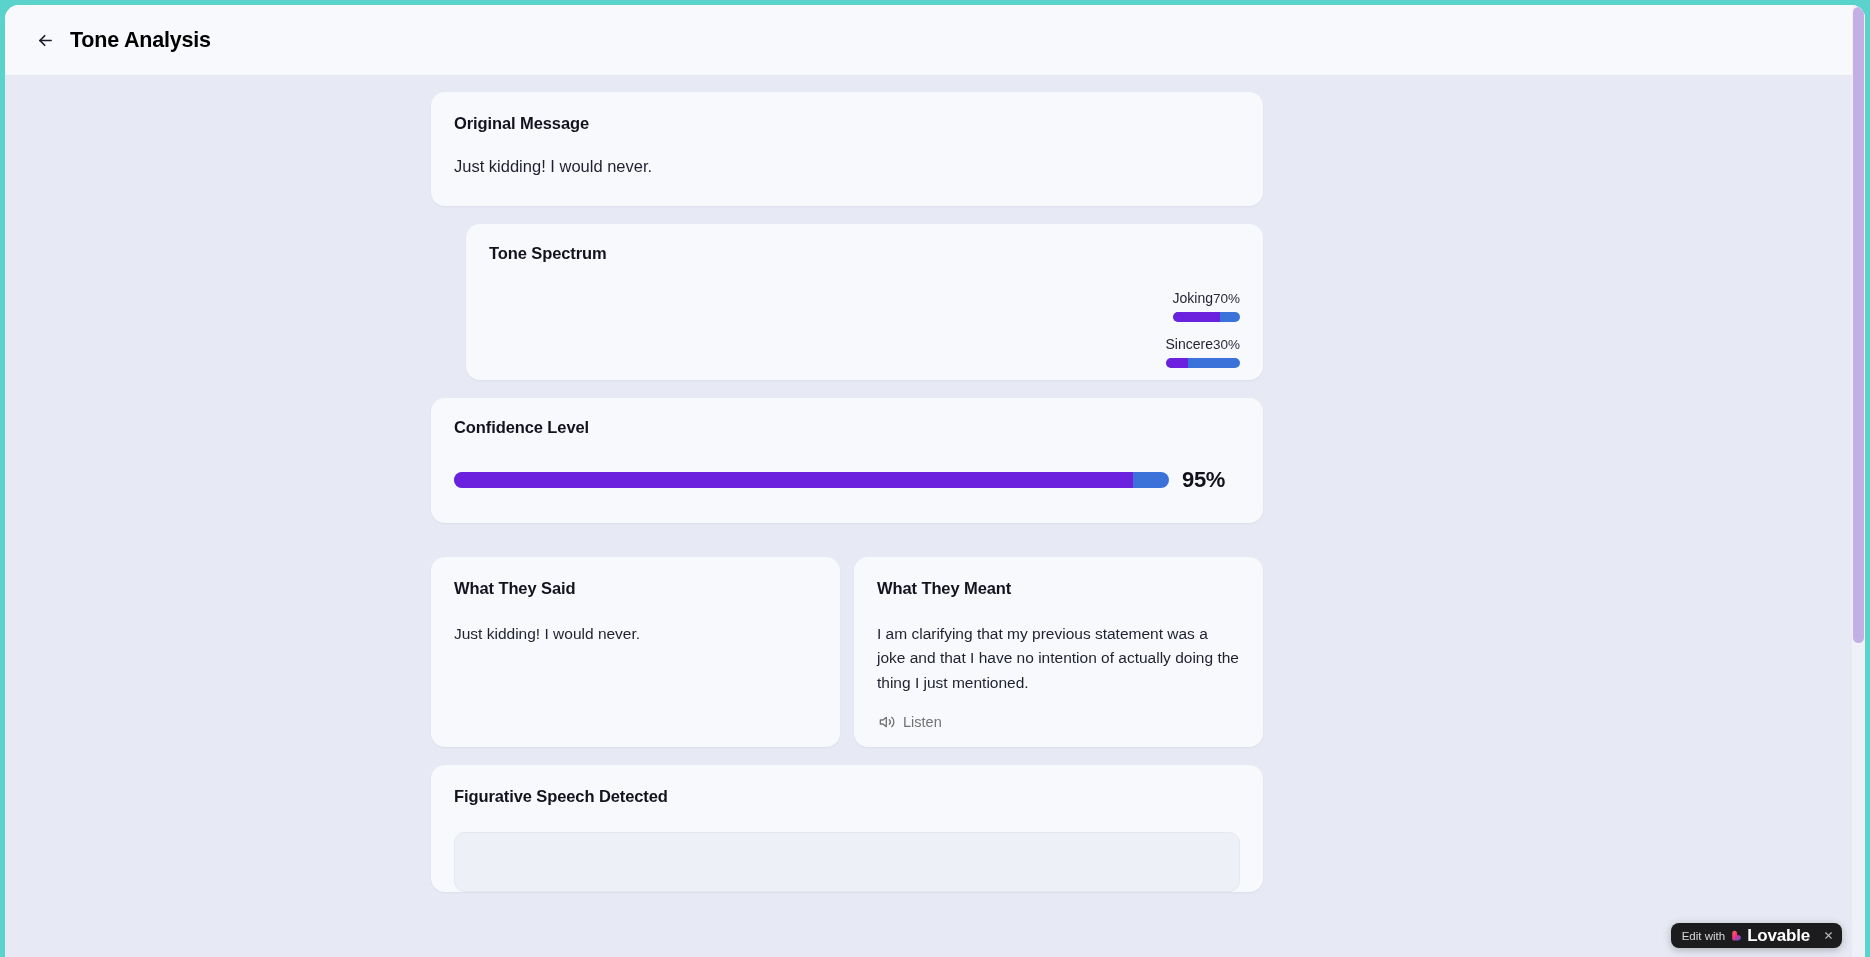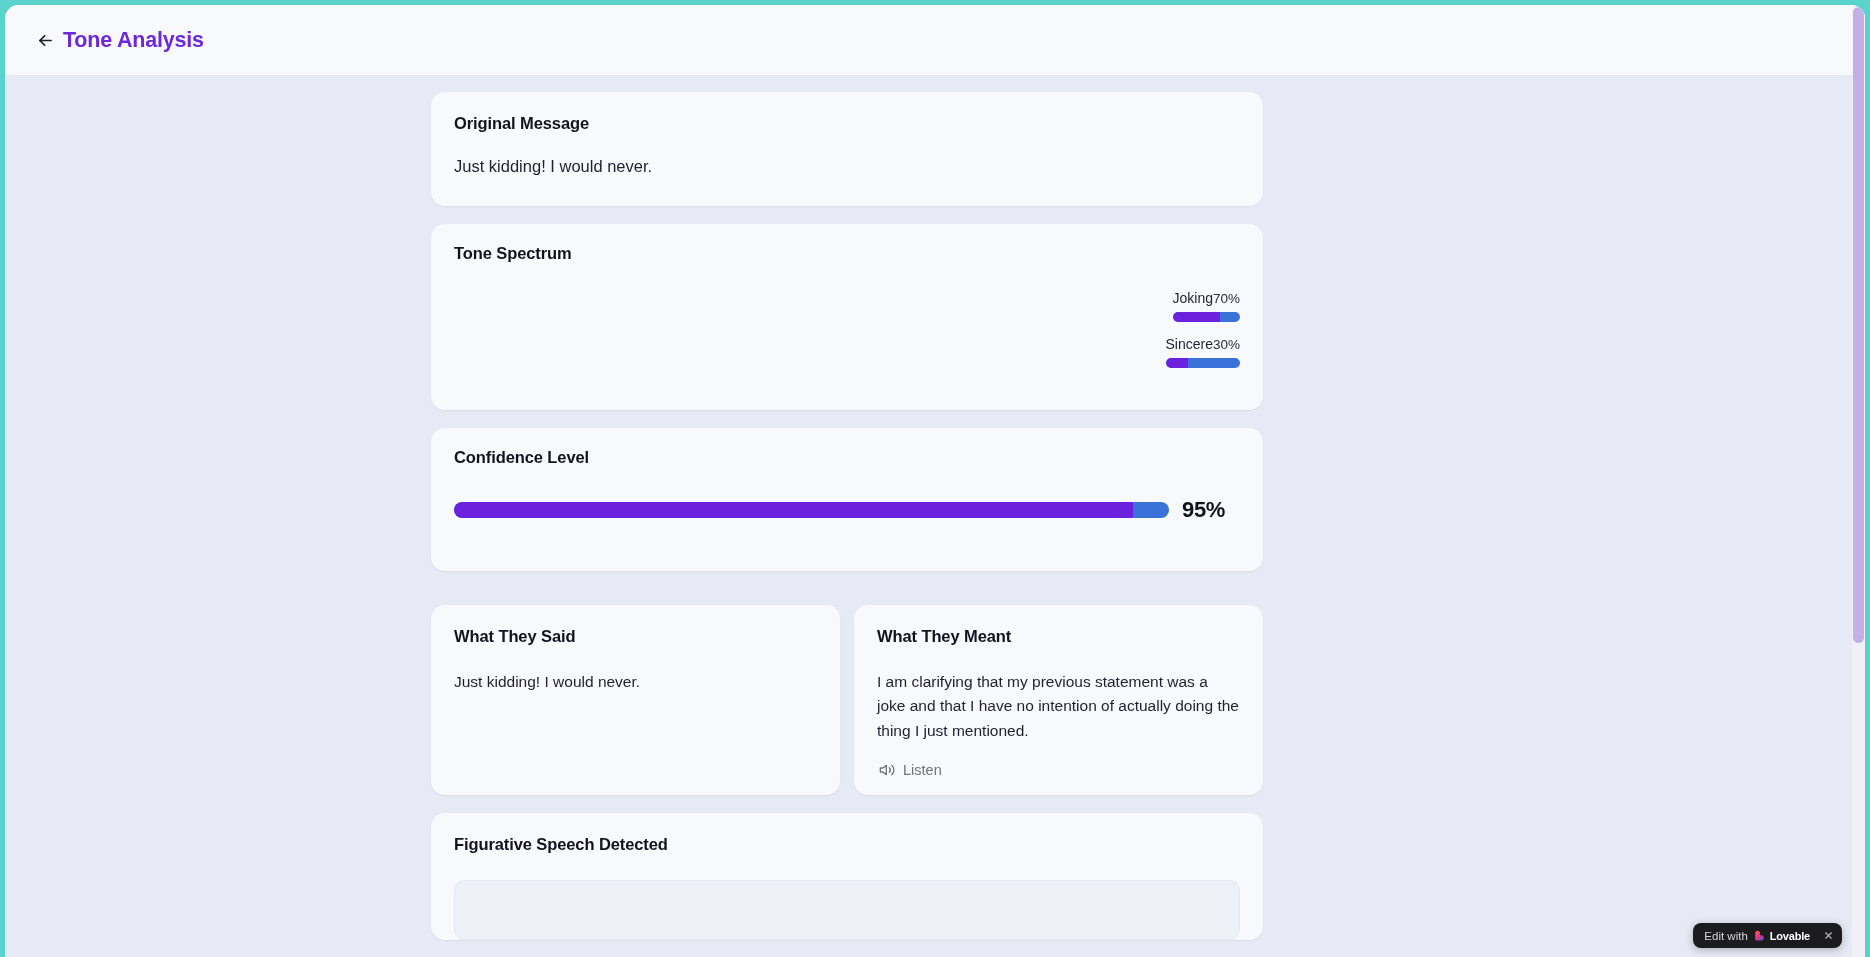--- a/index.html
+++ b/index.html
@@ -48,24 +48,24 @@
     align-items: center;
     justify-content: center;
     border: none;
     background: transparent;
     cursor: pointer;
     border-radius: 8px;
     color: #1b1b2b;
   }
 
   .page-title {
-    margin-left: 1px;
+    margin-left: 8px;
     font-size: 21.5px;
     font-weight: 700;
-    color: #6d28d9;
+    color: #000000;
     letter-spacing: -0.2px;
   }
 
   
   .scroll-area {
     position: absolute;
     left: 0;
     top: 71px;
     width: 1684px;
     height: 881px;
@@ -101,21 +101,21 @@
     margin-top: 22px;
     font-size: 16.5px;
     color: #1f2030;
     line-height: 1.45;
   }
 
   
   .card-original { height: 114px; padding-top: 22px; }
 
   
-  .card-spectrum { padding-bottom: 42px; }
+  .card-spectrum { padding-bottom: 12px; margin-left: 35px; }
   .spectrum-list {
     margin-top: 27px;
     display: flex;
     flex-direction: column;
     gap: 14px;
     align-items: flex-end;
   }
   .spectrum-row-head {
     display: flex;
     justify-content: space-between;
@@ -134,21 +134,21 @@
     overflow: hidden;
   }
   .bar-fill {
     position: absolute;
     left: 0; top: 0; bottom: 0;
     background: #6b21dd;
     border-radius: 99px 0 0 99px;
   }
 
   
-  .card-confidence { padding-bottom: 48px; }
+  .card-confidence { padding-bottom: 30px; }
   .confidence-row {
     margin-top: 30px;
     display: flex;
     align-items: center;
     gap: 13px;
   }
   .confidence-track {
     position: relative;
     flex: 1;
     height: 16px;
@@ -249,21 +249,21 @@
     font-size: 11.5px;
     color: #d7d7db;
     margin-right: 6px;
   }
   .lovable-logo {
     width: 13px; height: 13px;
     margin-right: 3px;
     display: block;
   }
   .lovable-word {
-    font-size: 11px;
+    font-size: 17px;
     font-weight: 700;
     color: #ffffff;
     letter-spacing: -0.2px;
   }
   .lovable-close {
     margin-left: 9px;
     width: 19px; height: 19px;
     display: flex; align-items: center; justify-content: center;
     color: #b9b9c0;
     background: transparent;

